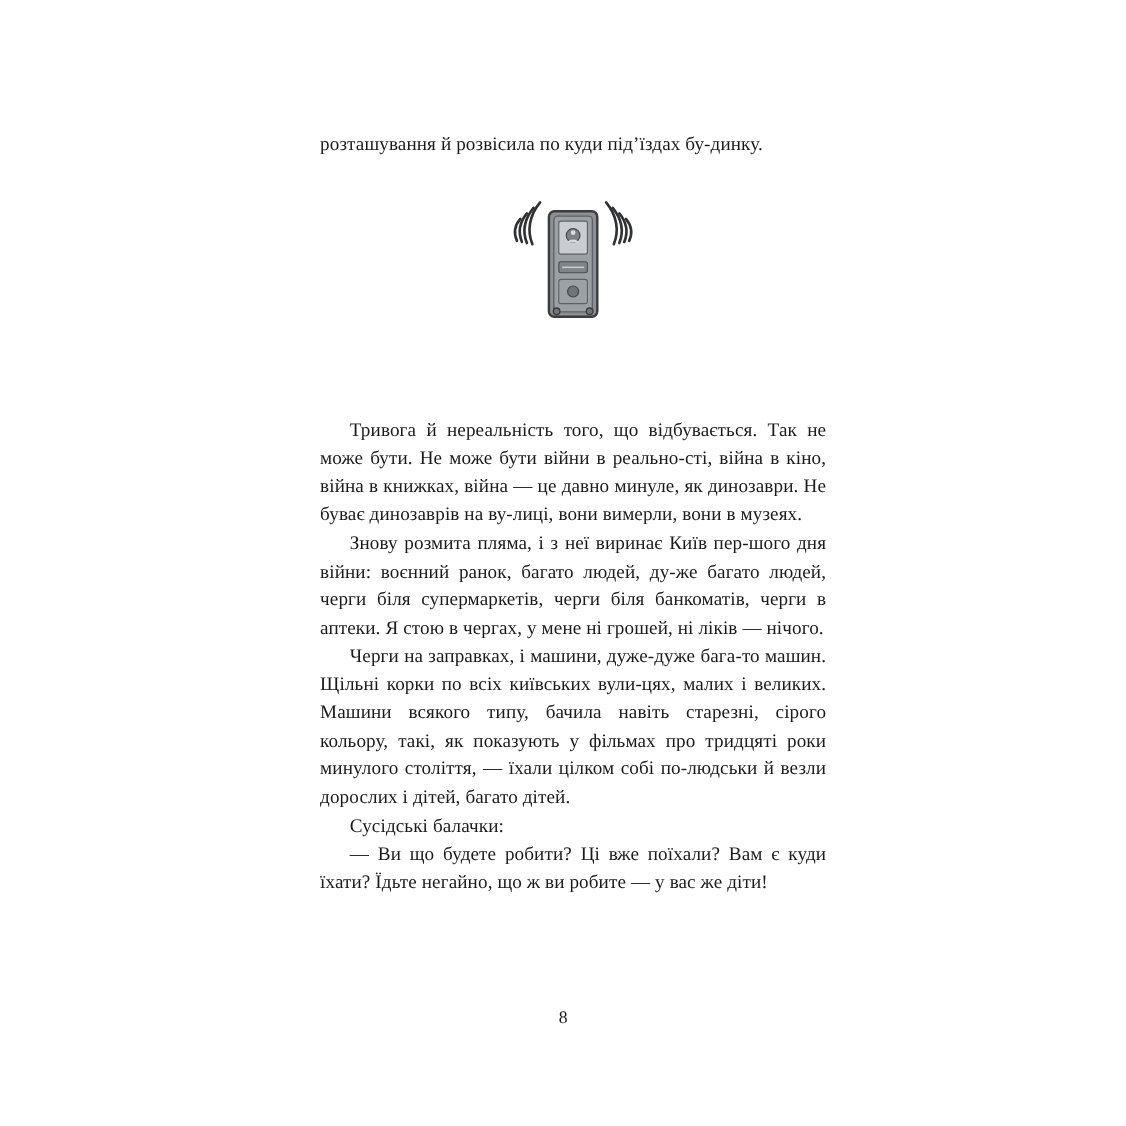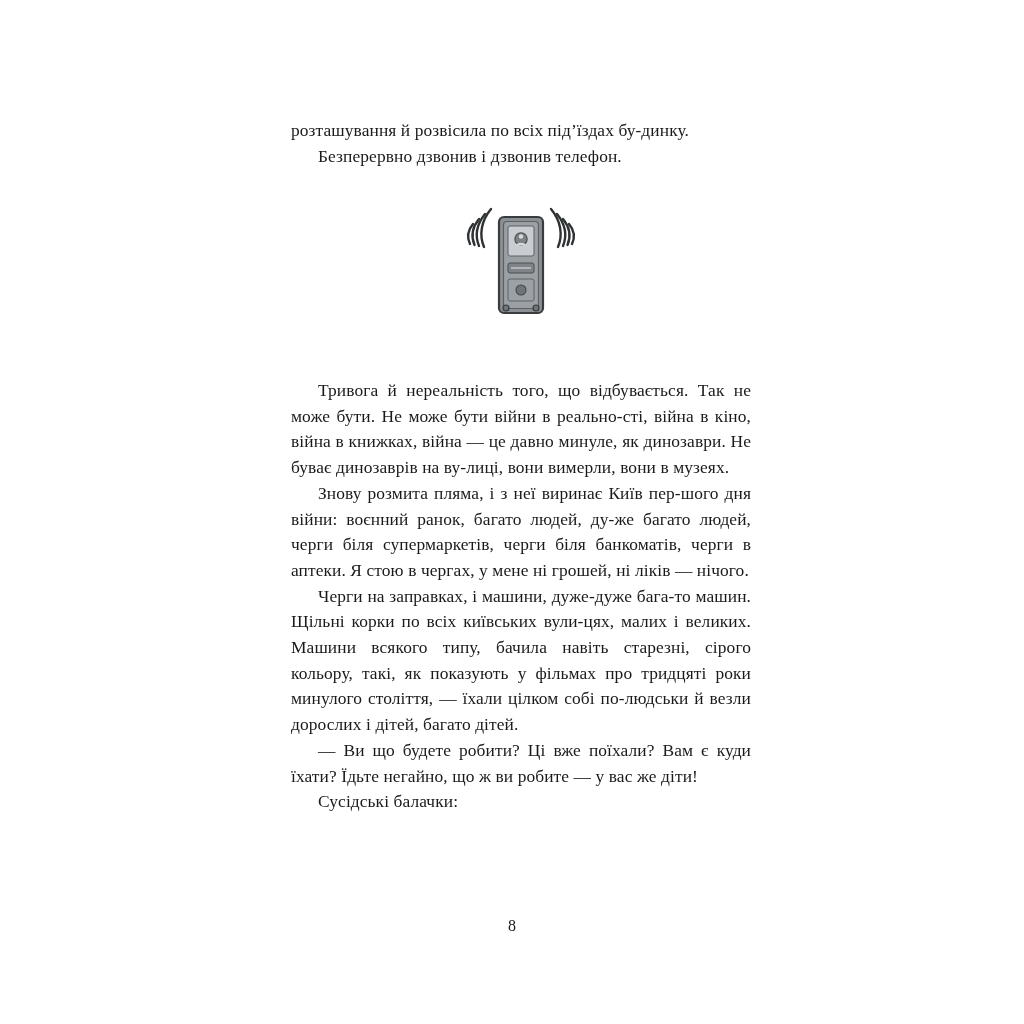--- a/index.html
+++ b/index.html
@@ -72,22 +72,21 @@
     font-family: "Liberation Serif", serif;
     color: #1a1a1a;
   }
 </style>
 </head>
 <body>
 
 <div class="page">
 
   <div class="text-column">
-    <p class="para">розташування й розвісила по всіх під’їздах бу-динку.</p>
-    <p class="para indent">Безперервно дзвонив і дзвонив телефон.</p>
+    <p class="para">розташування й розвісила по куди під’їздах бу-динку.</p>
 
     <div class="figure">
       <div class="figure-inner">
         <svg class="phone-svg" width="140" height="130" viewBox="0 0 140 130" xmlns="http://www.w3.org/2000/svg">
 
           <g stroke="#2f3234" stroke-width="2.4" fill="none" stroke-linecap="round">
             <path d="M40 14 C30 26, 28 40, 33 52"></path>
             <path d="M34 19 C25.5 29.5, 24 41, 28 51"></path>
             <path d="M28 24 C21 32.5, 20 41.5, 23.5 50"></path>
             <path d="M22 29 C16.5 35.5, 16 42.5, 19 49"></path>
@@ -120,19 +119,19 @@
           </g>
         </svg>
       </div>
     </div>
   </div>
 
   <div class="lower-block">
     <p class="para indent">Тривога й нереальність того, що відбувається. Так не може бути. Не може бути війни в реально-сті, війна в кіно, війна в книжках, війна — це давно минуле, як динозаври. Не буває динозаврів на ву-лиці, вони вимерли, вони в музеях.</p>
     <p class="para indent">Знову розмита пляма, і з неї виринає Київ пер-шого дня війни: воєнний ранок, багато людей, ду-же багато людей, черги біля супермаркетів, черги біля банкоматів, черги в аптеки. Я стою в чергах, у мене ні грошей, ні ліків — нічого.</p>
     <p class="para indent">Черги на заправках, і машини, дуже-дуже бага-то машин. Щільні корки по всіх київських вули-цях, малих і великих. Машини всякого типу, бачила навіть старезні, сірого кольору, такі, як показують у фільмах про тридцяті роки минулого століття, — їхали цілком собі по-людськи й везли дорослих і дітей, багато дітей.</p>
+    <p class="para indent">Сусідські балачки:</p>
     <p class="para indent">— Ви що будете робити? Ці вже поїхали? Вам є куди їхати? Їдьте негайно, що ж ви робите — у вас же діти!</p>
-    <p class="para indent">Сусідські балачки:</p>
   </div>
 
   <div class="page-number">8</div>
 
 </div>
 
 </body></html>

